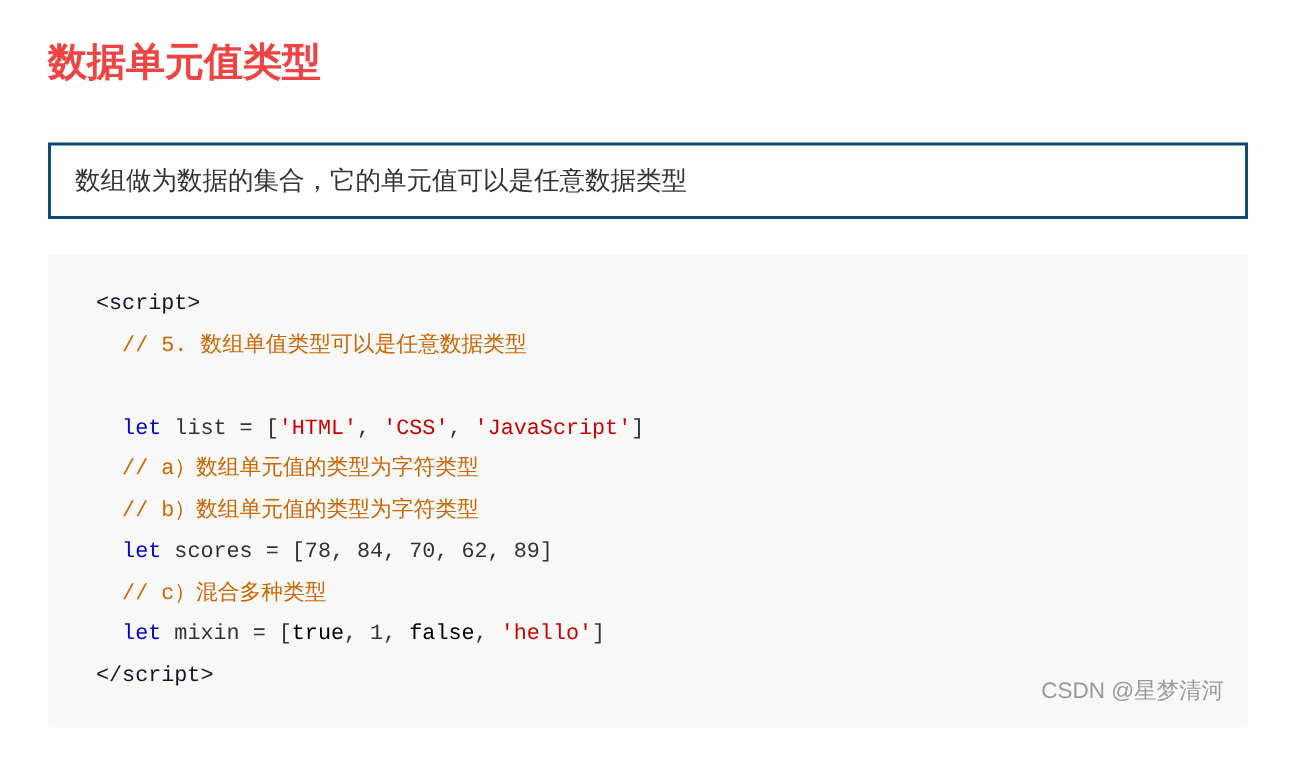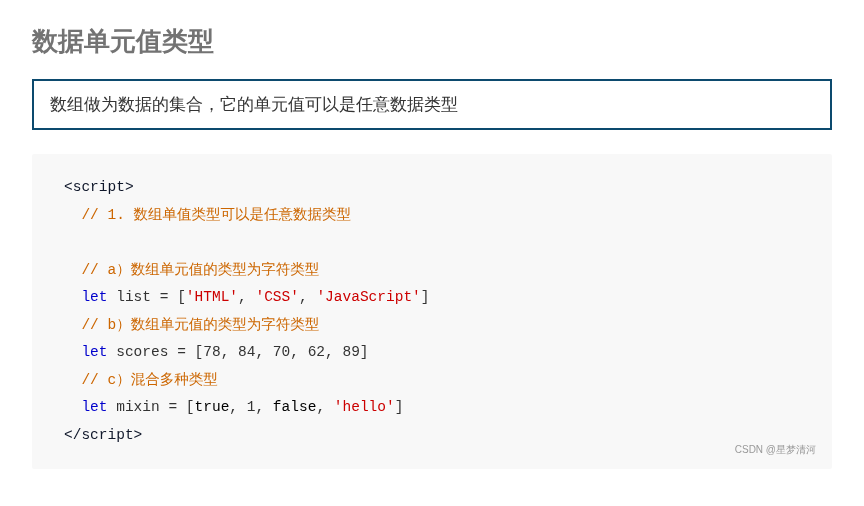--- a/index.html
+++ b/index.html
@@ -13,22 +13,22 @@
       font-family: 'Microsoft YaHei', 'SimHei', sans-serif;
       width: 864px;
       min-height: 506px;
       padding: 24px 32px 24px 32px;
       color: #333;
     }
 
     .page-title {
       font-size: 26px;
       font-weight: bold;
-      color: #737373;
-      margin-bottom: 20px;
+      color: #ef4444;
+      margin-bottom: 36px;
     }
 
     .highlight-box {
       border: 2px solid #0c4a6e;
       padding: 12px 16px;
       margin-bottom: 24px;
       display: inline-block;
       width: 100%;
     }
 
@@ -73,43 +73,43 @@
     }
 
     .tag-green {
       color: #0f172a;
     }
 
     .watermark {
       position: absolute;
       bottom: 10px;
       right: 16px;
-      font-size: 10px;
+      font-size: 15px;
       color: #999;
       font-family: 'Microsoft YaHei', sans-serif;
     }
   </style>
 </head>
 <body>
 
 
 
 <h1 class="page-title">数据单元值类型</h1>
 
 <div class="highlight-box">
   <span>数组做为数据的集合，它的单元值可以是任意数据类型</span>
 </div>
 
 <div class="code-block">
 
   <span class="code-line"><span class="tag-green">&lt;script&gt;</span></span>
-  <span class="code-line">  <span class="comment">// 1. 数组单值类型可以是任意数据类型</span></span>
+  <span class="code-line">  <span class="comment">// 5. 数组单值类型可以是任意数据类型</span></span>
   <span class="code-line"> </span>
+  <span class="code-line">  <span class="kw-let">let</span><span class="var-name"> list = [</span><span class="str-val">'HTML'</span><span class="var-name">, </span><span class="str-val">'CSS'</span><span class="var-name">, </span><span class="str-val">'JavaScript'</span><span class="var-name">]</span></span>
   <span class="code-line">  <span class="comment">// a）数组单元值的类型为字符类型</span></span>
-  <span class="code-line">  <span class="kw-let">let</span><span class="var-name"> list = [</span><span class="str-val">'HTML'</span><span class="var-name">, </span><span class="str-val">'CSS'</span><span class="var-name">, </span><span class="str-val">'JavaScript'</span><span class="var-name">]</span></span>
   <span class="code-line">  <span class="comment">// b）数组单元值的类型为字符类型</span></span>
   <span class="code-line">  <span class="kw-let">let</span><span class="var-name"> scores = [78, 84, 70, 62, 89]</span></span>
   <span class="code-line">  <span class="comment">// c）混合多种类型</span></span>
   <span class="code-line">  <span class="kw-let">let</span><span class="var-name"> mixin = [</span><span class="bool-val">true</span><span class="var-name">, 1, </span><span class="bool-val">false</span><span class="var-name">, </span><span class="str-val">'hello'</span><span class="var-name">]</span></span>
   <span class="code-line"><span class="tag-green">&lt;/script&gt;</span></span>
 
   <span class="watermark">CSDN @星梦清河</span>
 </div>
 
 

